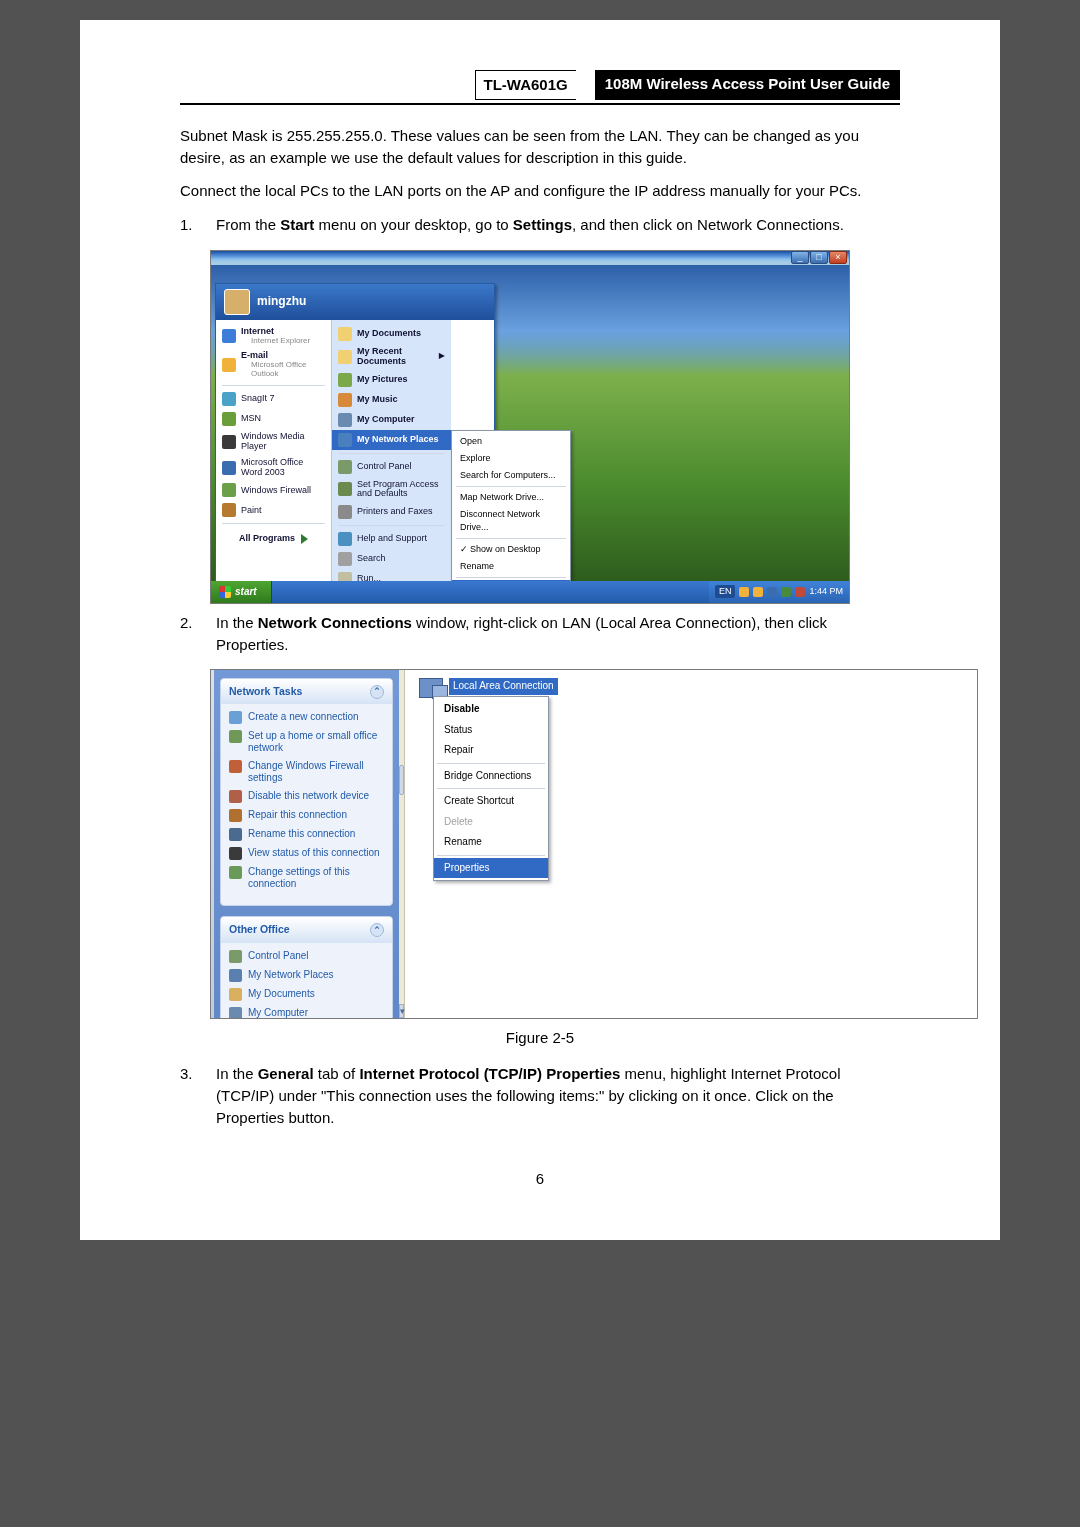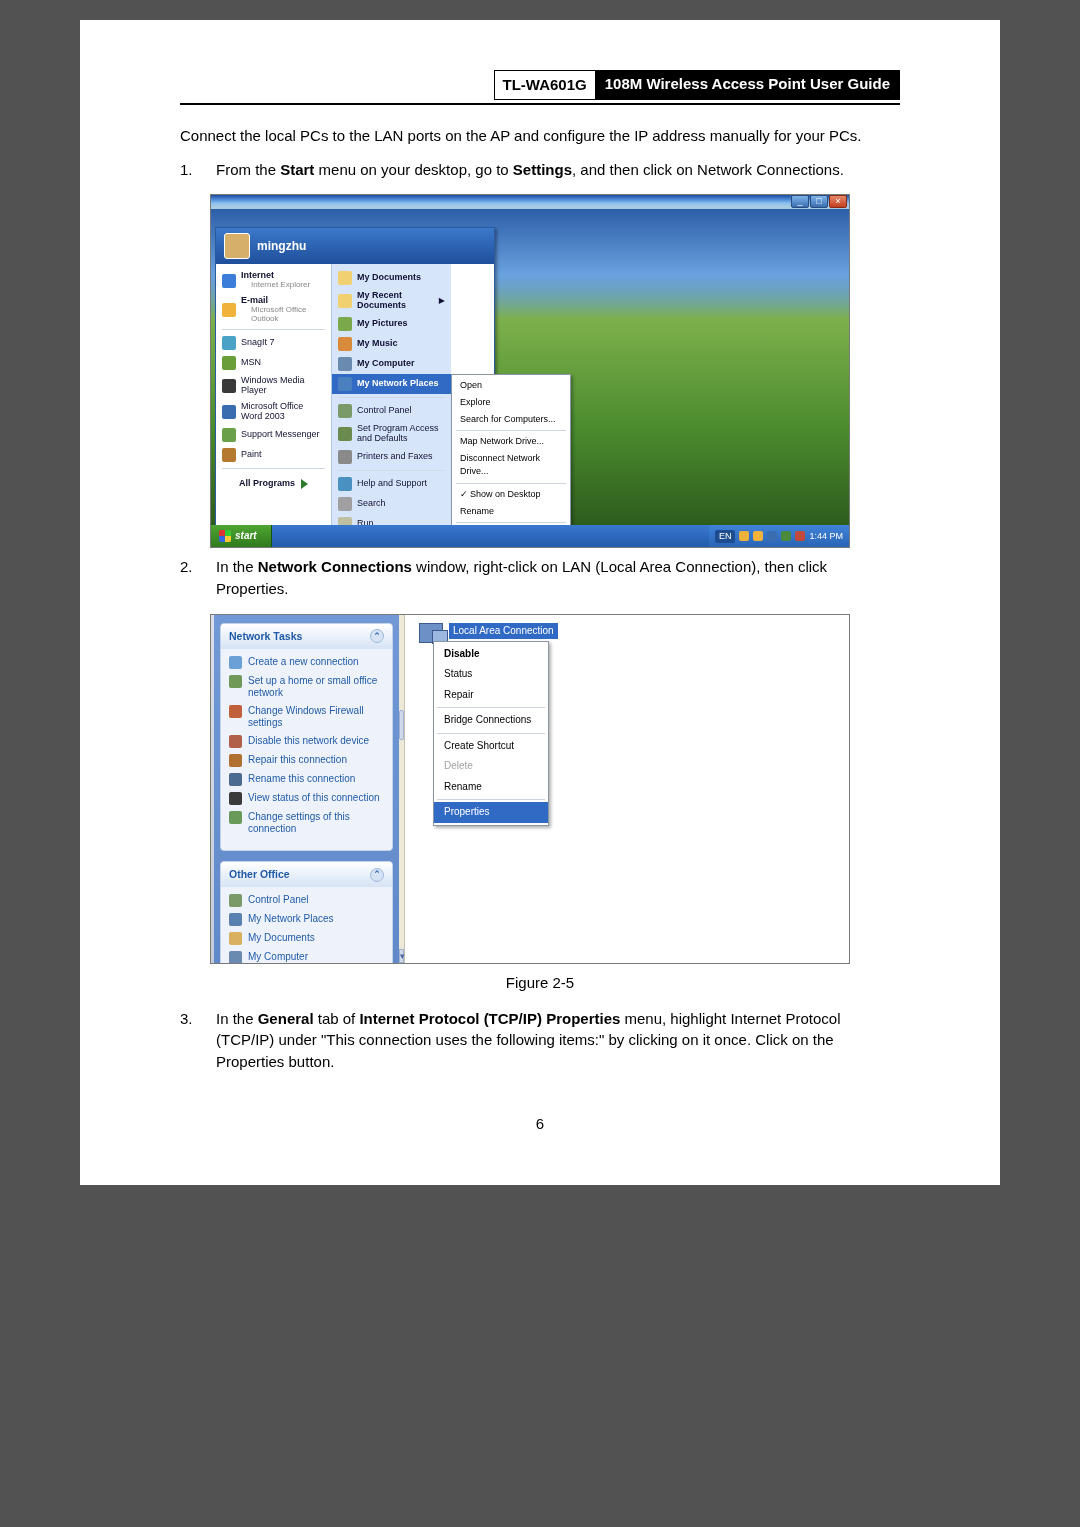--- a/index.html
+++ b/index.html
@@ -16,20 +16,21 @@
     padding: 50px 100px 50px 100px;
     font-size: 15px;
     line-height: 1.45;
     color: #000;
   }
   .hdr {
     display: flex;
     justify-content: flex-end;
     align-items: stretch;
     margin-bottom: 3px;
+    gap: 19px;
   }
   .hdr-model {
     background: #fff;
     padding: 3px 8px;
     font-weight: bold;
     font-size: 15px;
     border: 1px solid #000;
     border-right: none;
   }
   .hdr-title {
@@ -165,21 +166,21 @@
     height:100%;padding:0 6px;
   }
   .taskbar .tray .lang{font-size:9px;background:#1d4c90;padding:0 4px;border-radius:2px;}
   .taskbar .tray .ti{width:10px;height:10px;border-radius:2px;}
   .taskbar .tray .clock{font-size:9px;}
 
   .fig-cap{ text-align:center; margin: 6px 0 14px 0; }
 
   
   .fig25{
-    width:640px;margin:14px 0 8px 30px;
+    width:768px;margin:14px 0 8px 30px;
     border:1px solid #7a7a7a;background:#fde047;
     font-family:Tahoma,Arial,sans-serif;font-size:10px;
     display:flex;height:350px;
   }
   .fig25 .sel{width:3px;background:linear-gradient(#dadfe9,#c4cbd9);}
   .fig25 .tasks{
     width:185px;background:linear-gradient(180deg,#7299d6 0%,#6188c8 100%);
     padding:8px 6px;overflow:hidden;position:relative;
   }
   .taskbox{
@@ -248,20 +249,21 @@
 <body>
 
 <div class="page">
 
   <div class="hdr">
     <div class="hdr-model">TL-WA601G</div>
     <div class="hdr-title">108M Wireless Access Point User Guide</div>
   </div>
   <div class="hdr-rule"></div>
 
+  <p class="para">Subnet Mask is 255.255.255.0. These values can be seen from the LAN. They can be changed as you desire, as an example we use the default values for description in this guide.</p>
   <p class="para">Connect the local PCs to the LAN ports on the AP and configure the IP address manually for your PCs.</p>
 
   <ol>
     <li>
       <span class="num">1.</span>
       <span class="body">
         <span>From the </span><b>Start</b><span> menu on your desktop, go to </span><b>Settings</b><span>, and then click on Network Connections.</span>
       </span>
     </li>
   </ol>
@@ -309,21 +311,21 @@
             <div class="sm-item">
                 <span class="ic c-wmp"></span>
                 <span class="t">Windows Media Player</span>
               </div>
             <div class="sm-item">
                 <span class="ic c-word"></span>
                 <span class="t">Microsoft Office Word 2003</span>
               </div>
             <div class="sm-item">
                 <span class="ic c-wmsg"></span>
-                <span class="t">Support Messenger</span>
+                <span class="t">Windows Firewall</span>
               </div>
             <div class="sm-item">
                 <span class="ic c-paint"></span>
                 <span class="t">Paint</span>
               </div>
             <div class="sm-sep"></div>
             <div class="sm-allprog">
               <span>All Programs</span>
                 <span class="tri"></span>
             </div>

